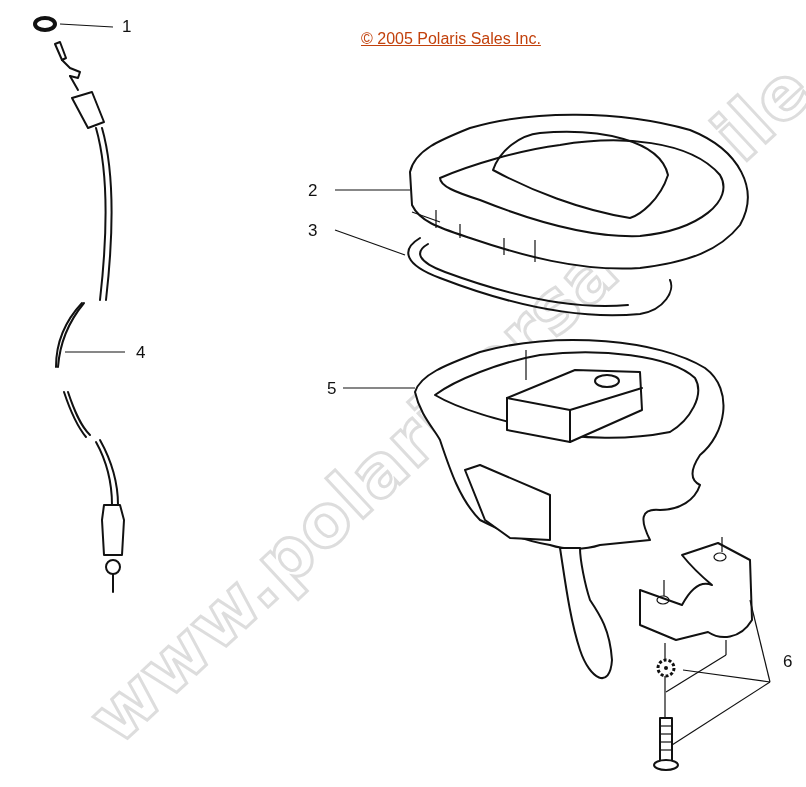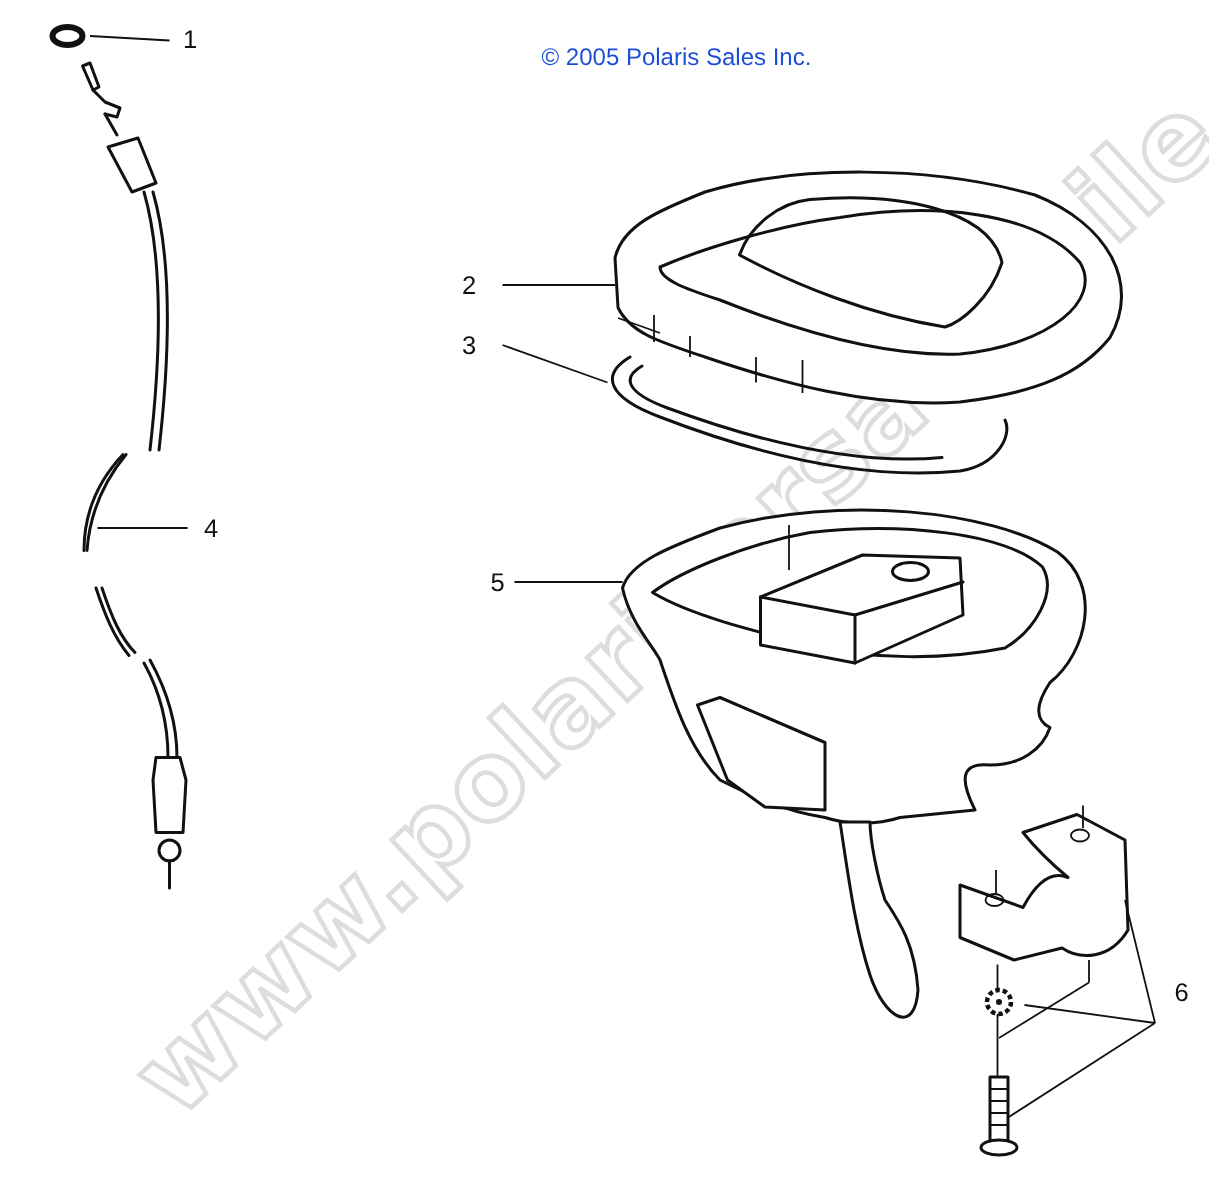--- a/index.html
+++ b/index.html
@@ -1,18 +1,18 @@
 <!DOCTYPE html>
 <html><head>
 <meta charset="utf-8">
 <style>
   html,body{margin:0;padding:0;background:#ffffff;}
   body{width:806px;height:787px;position:relative;overflow:hidden;font-family:"Liberation Sans",sans-serif;}
   .canvas{position:absolute;left:0;top:0;width:806px;height:787px;}
-  .copyright{position:absolute;left:361px;top:30px;font-size:16px;color:#1d4ed8;white-space:nowrap;}
+  .copyright{position:absolute;left:361px;top:30px;font-size:16px;color:#c2410c;white-space:nowrap;text-decoration:underline;}
   .callout{position:absolute;font-size:17px;color:#111;line-height:1;}
   .watermark{position:absolute;left:-20px;top:380px;width:900px;text-align:center;
     transform:rotate(-43deg);transform-origin:center center;
     font-family:"DejaVu Sans",sans-serif;font-weight:bold;font-size:72px;letter-spacing:1px;
     color:#ffffff;-webkit-text-stroke:3px #dcdcdc;opacity:0.95;white-space:nowrap;pointer-events:none;}
   svg{position:absolute;left:0;top:0;}
   .ln{fill:none;stroke:#111;stroke-width:2;stroke-linecap:round;stroke-linejoin:round;}
   .thin{fill:none;stroke:#111;stroke-width:1.2;}
   .fillw{fill:#fff;stroke:#111;stroke-width:2;stroke-linejoin:round;}
 </style>

